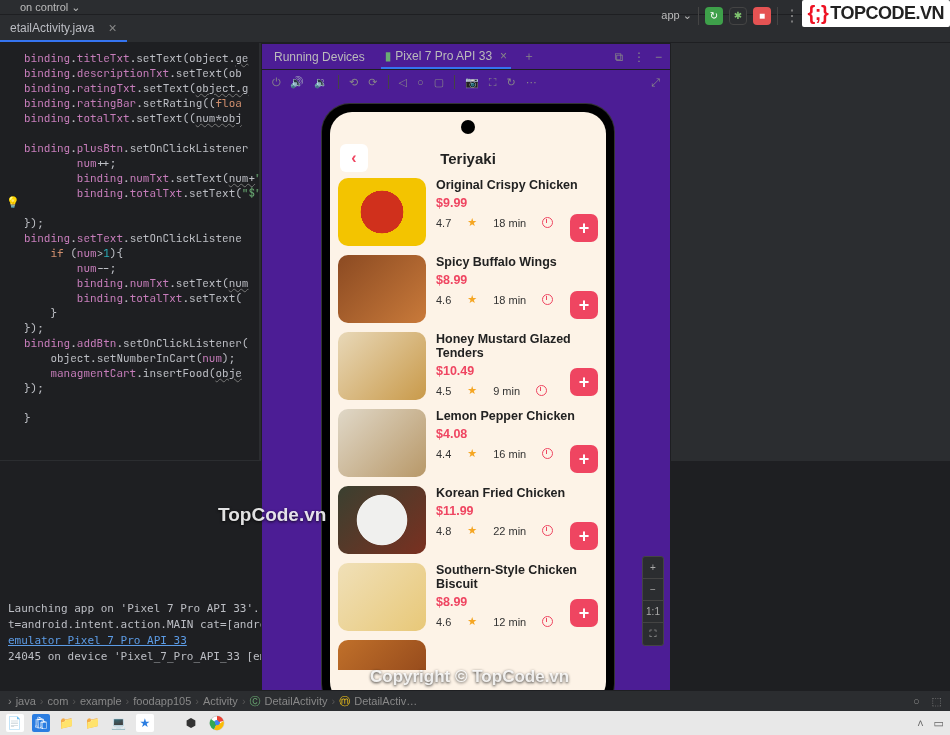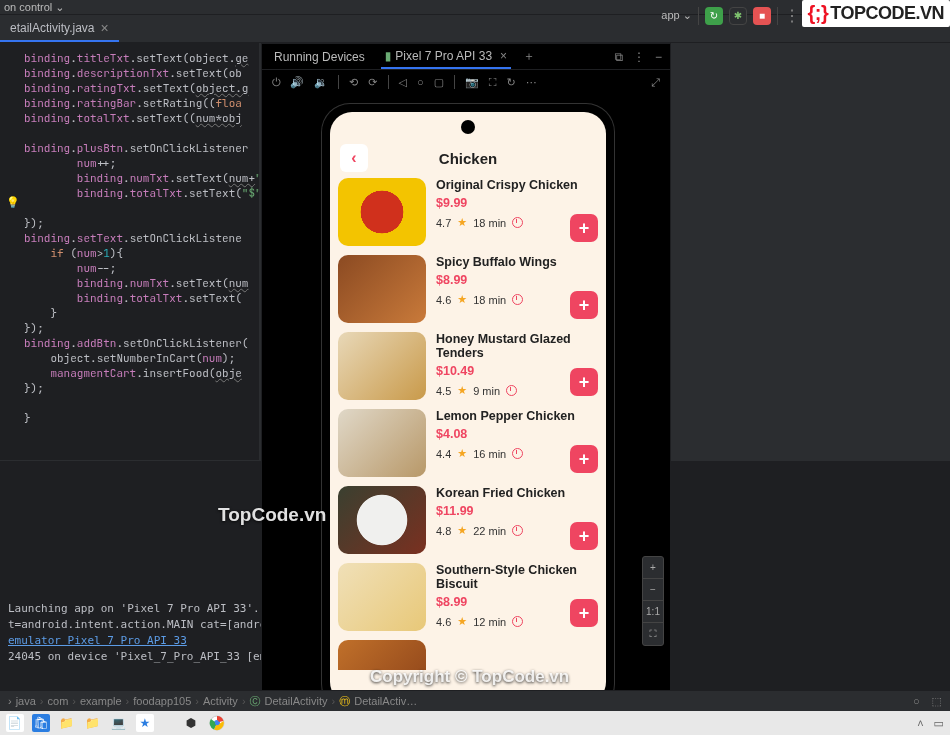--- a/index.html
+++ b/index.html
@@ -4,21 +4,21 @@
 <style>
 * { margin: 0; padding: 0; box-sizing: border-box; }
 body {
   width: 950px; height: 735px; overflow: hidden;
   background: #2b2d30; font-family: 'Segoe UI', sans-serif;
   color: #bcbec4; position: relative;
 }
 
 .top-strip {
   height: 15px; background: #2b2d30; display: flex; align-items: center;
-  border-bottom: 1px solid #1e1f22; padding: 0 4px; font-size: 11px;
+  border-bottom: 1px solid #1e1f22; padding: 0 20px; font-size: 11px;
 }
 .top-strip .ctrl { color: #bbb; }
 .top-right-icons { position: absolute; right: 8px; top: 4px; display: flex; gap: 6px; align-items: center; }
 .circ-btn { width: 18px; height: 18px; border-radius: 4px; display: flex; align-items: center; justify-content: center; font-size: 10px; }
 .greenb { background: #3ea04a; color: #fff; }
 .greenb2 { background: #2b2d30; color: #7ec36e; border:1px solid #444; }
 .redb { background: #e55353; color: #fff; }
 .vline { width: 1px; height: 18px; background: #444; }
 .logo-badge {
   position: absolute; right: 0; top: 0; background: #fff; color: #d32;
@@ -26,21 +26,21 @@
   font-size: 18px; border-radius: 2px; letter-spacing: -0.5px;
 }
 .logo-badge .l1 { color: #e12; margin-right: 2px; font-size:20px; }
 .logo-badge .l2 { color: #222; }
 
 
 .tab-strip {
   height: 28px; background: #2b2d30; border-bottom: 1px solid #1e1f22;
   display: flex; align-items: center; font-size: 12px;
 }
-.file-tab { padding: 0 10px; height: 100%; display: flex; align-items: center; gap: 6px; }
+.file-tab { padding: 0 10px; height: 100%; display: flex; align-items: center; gap: 14px; }
 .file-tab.active { border-bottom: 2px solid #3574f0; }
 .tab-close { color: #888; font-size: 14px; }
 
 
 .main-area {
   position: absolute; left: 0; top: 43px; right: 0; bottom: 45px;
   display: flex; flex-direction: column;
 }
 .code-region {
   position: absolute; left: 0; top: 0; width: 260px; bottom: 230px;
@@ -86,21 +86,21 @@
 
 .taskbar {
   position: absolute; left: 0; right: 0; bottom: 0; height: 24px;
   background: #e8e8e8; display: flex; align-items: center; gap: 8px; padding: 0 6px;
 }
 .tb-icon { width: 18px; height: 18px; border-radius: 2px; display: flex; align-items: center; justify-content: center; font-size: 12px; }
 
 
 .emu-panel {
   position: absolute; left: 261px; top: 0; width: 410px; height: 672px;
-  background: #000000; border: 1px solid #1e1f22;
+  background: #4c1d95; border: 1px solid #1e1f22;
 }
 .emu-tabbar {
   height: 26px; border-bottom: 1px solid #1e1f22; display: flex; align-items: center;
   font-size: 12px; padding: 0 8px; gap: 12px;
 }
 .emu-tab { padding: 0 4px; height: 100%; display: flex; align-items: center; gap: 4px; color: #bbb; }
 .emu-tab.active { border-bottom: 2px solid #3574f0; }
 .emu-tabbar-right { margin-left: auto; display: flex; gap: 10px; color: #888; font-size: 12px; }
 .emu-toolbar {
   height: 24px; display: flex; align-items: center; gap: 10px; padding: 0 10px;
@@ -135,21 +135,21 @@
   display: flex; gap: 10px; margin-bottom: 9px; position: relative;
   background: transparent;
 }
 .food-img {
   width: 88px; height: 68px; border-radius: 10px; background: #d4a95a;
   flex-shrink: 0; overflow: hidden; position: relative;
 }
 .food-info { flex: 1; padding-top: 0px; }
 .food-title { font-size: 12.5px; font-weight: 700; color: #222; margin-bottom: 4px; }
 .food-price { font-size: 12.5px; font-weight: 700; color: #ef4561; margin-bottom: 6px; }
-.food-meta { font-size: 11px; color: #333; display: flex; align-items: center; gap: 6px; }
+.food-meta { font-size: 11px; color: #333; display: flex; align-items: center; gap: 16px; }
 .star { color: #f5a623; font-size: 11px; }
 .clock { width: 11px; height: 11px; border: 1.5px solid #ef4561; border-radius: 50%; position: relative; display:inline-block; }
 .clock::after { content:''; position:absolute; left:3px; top:1px; width:1px; height:4px; background:#ef4561; }
 .add-btn {
   position: absolute; right: 0; bottom: 4px; width: 28px; height: 28px;
   border-radius: 7px; background: #ef4561; color: #fff; font-size: 18px; font-weight: 700;
   display: flex; align-items: center; justify-content: center;
 }
 
 
@@ -306,21 +306,21 @@
     <span>⋯</span>
     <span style="margin-left:auto">⤢</span>
   </div>
 
   <div class="device">
     <div class="device-inner">
       <div class="notch"></div>
       <div class="status-bar"></div>
       <div class="app-header">
         <div class="back-btn">‹</div>
-        <span>Chicken</span>
+        <span>Teriyaki</span>
       </div>
       <div class="food-list" id="food-list">
             <div class="food-row">
               <div class="food-img thumb1"></div>
               <div class="food-info">
                 <div class="food-title">Original Crispy Chicken</div>
                 <div class="food-price">$9.99</div>
                 <div class="food-meta">
                   <span>4.7</span>
                   <span class="star">★</span>

